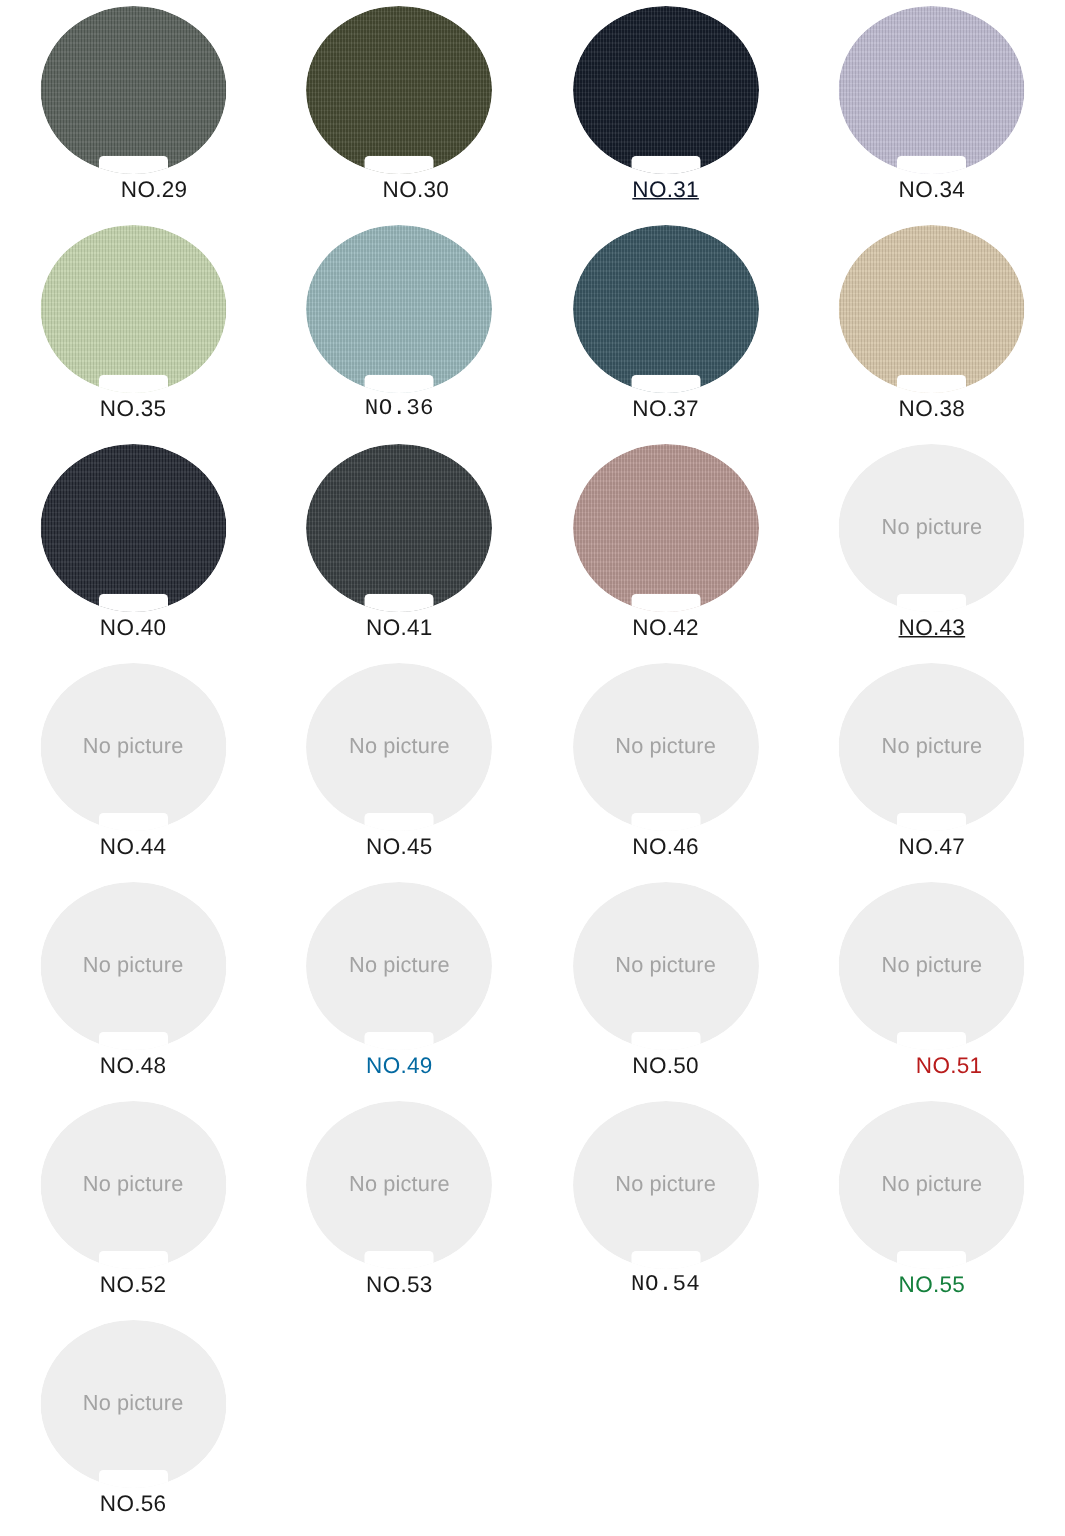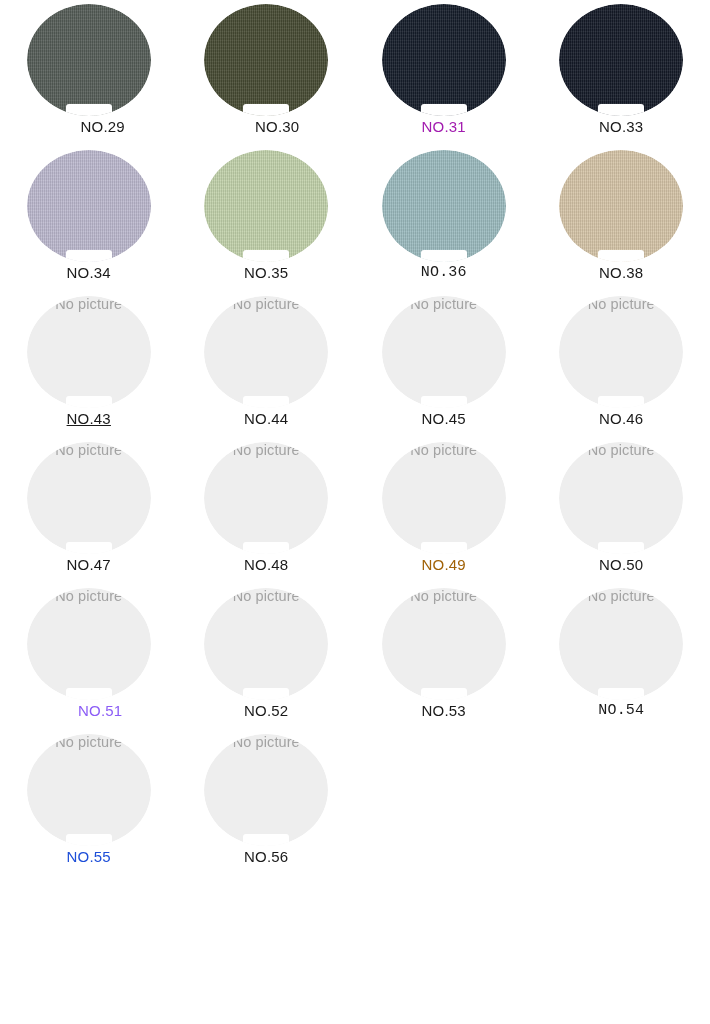--- a/index.html
+++ b/index.html
@@ -33,21 +33,21 @@
   }
 
   
   .chip {
     position: relative;
     width: 124px;
     height: 112px;
     border-radius: 50%;
     overflow: hidden;
     display: flex;
-    align-items: flex-start;
+    align-items: center;
     justify-content: center;
     -webkit-mask-image:
       linear-gradient(#000, #000),
       linear-gradient(#000, #000);
     -webkit-mask-size: 100% calc(100% - 12px), 100% 12px;
     -webkit-mask-position: 0 0, 0 100%;
     -webkit-mask-repeat: no-repeat, no-repeat;
     -webkit-mask-composite: source-over;
     mask-image:
       linear-gradient(#000, #000),
@@ -134,29 +134,21 @@
         <div class="chip-notch"></div>
       </div>
       <div class="chip-label" style="color: rgb(26, 26, 26); margin-left: 22px;">NO.30</div>
     </div>
     <div class="swatch-cell">
       <div class="chip">
         <div class="chip-fill" style="background: rgb(21, 29, 42);"></div>
         <div class="chip-texture"></div>
         <div class="chip-notch"></div>
       </div>
-      <div class="chip-label" style="color: #a21caf;">NO.31</div>
-    </div>
-    <div class="swatch-cell">
-      <div class="chip">
-        <div class="chip-fill" style="background: rgb(20, 26, 39);"></div>
-        <div class="chip-texture"></div>
-        <div class="chip-notch"></div>
-      </div>
-      <div class="chip-label" style="color: rgb(26, 26, 26);">NO.33</div>
+      <div class="chip-label" style="color: #0f172a; text-decoration: underline;">NO.31</div>
     </div>
     <div class="swatch-cell">
       <div class="chip">
         <div class="chip-fill" style="background: rgb(189, 185, 207);"></div>
         <div class="chip-texture"></div>
         <div class="chip-notch"></div>
       </div>
       <div class="chip-label" style="color: rgb(26, 26, 26);">NO.34</div>
     </div>
     <div class="swatch-cell">
@@ -170,27 +162,59 @@
     <div class="swatch-cell">
       <div class="chip">
         <div class="chip-fill" style="background: rgb(155, 187, 191);"></div>
         <div class="chip-texture"></div>
         <div class="chip-notch"></div>
       </div>
       <div class="chip-label" style="color: rgb(26, 26, 26); font-family: Liberation Mono, monospace;">NO.36</div>
     </div>
     <div class="swatch-cell">
       <div class="chip">
+        <div class="chip-fill" style="background: rgb(58, 87, 99);"></div>
+        <div class="chip-texture"></div>
+        <div class="chip-notch"></div>
+      </div>
+      <div class="chip-label" style="color: rgb(26, 26, 26);">NO.37</div>
+    </div>
+    <div class="swatch-cell">
+      <div class="chip">
         <div class="chip-fill" style="background: rgb(214, 197, 168);"></div>
         <div class="chip-texture"></div>
         <div class="chip-notch"></div>
       </div>
       <div class="chip-label" style="color: rgb(26, 26, 26);">NO.38</div>
     </div>
     <div class="swatch-cell">
+      <div class="chip">
+        <div class="chip-fill" style="background: rgb(32, 36, 46);"></div>
+        <div class="chip-texture"></div>
+        <div class="chip-notch"></div>
+      </div>
+      <div class="chip-label" style="color: rgb(26, 26, 26);">NO.40</div>
+    </div>
+    <div class="swatch-cell">
+      <div class="chip">
+        <div class="chip-fill" style="background: rgb(58, 64, 67);"></div>
+        <div class="chip-texture"></div>
+        <div class="chip-notch"></div>
+      </div>
+      <div class="chip-label" style="color: rgb(26, 26, 26);">NO.41</div>
+    </div>
+    <div class="swatch-cell">
+      <div class="chip">
+        <div class="chip-fill" style="background: rgb(187, 154, 149);"></div>
+        <div class="chip-texture"></div>
+        <div class="chip-notch"></div>
+      </div>
+      <div class="chip-label" style="color: rgb(26, 26, 26);">NO.42</div>
+    </div>
+    <div class="swatch-cell">
       <div class="chip is-empty">
         <div class="chip-fill" style="background: rgb(238, 238, 238);"></div>
         <span class="chip-empty-label" style="color: rgb(163, 163, 163);">No picture</span>
         <div class="chip-notch"></div>
       </div>
       <div class="chip-label" style="color: rgb(26, 26, 26); text-decoration: underline;">NO.43</div>
     </div>
     <div class="swatch-cell">
       <div class="chip is-empty">
         <div class="chip-fill" style="background: rgb(238, 238, 238);"></div>
@@ -230,37 +254,37 @@
         <div class="chip-notch"></div>
       </div>
       <div class="chip-label" style="color: rgb(26, 26, 26);">NO.48</div>
     </div>
     <div class="swatch-cell">
       <div class="chip is-empty">
         <div class="chip-fill" style="background: rgb(238, 238, 238);"></div>
         <span class="chip-empty-label" style="color: rgb(163, 163, 163);">No picture</span>
         <div class="chip-notch"></div>
       </div>
-      <div class="chip-label" style="color: #a16207;">NO.49</div>
+      <div class="chip-label" style="color: #0369a1;">NO.49</div>
     </div>
     <div class="swatch-cell">
       <div class="chip is-empty">
         <div class="chip-fill" style="background: rgb(238, 238, 238);"></div>
         <span class="chip-empty-label" style="color: rgb(163, 163, 163);">No picture</span>
         <div class="chip-notch"></div>
       </div>
       <div class="chip-label" style="color: rgb(26, 26, 26); text-align: center;">NO.50</div>
     </div>
     <div class="swatch-cell">
       <div class="chip is-empty">
         <div class="chip-fill" style="background: rgb(238, 238, 238);"></div>
         <span class="chip-empty-label" style="color: rgb(163, 163, 163);">No picture</span>
         <div class="chip-notch"></div>
       </div>
-      <div class="chip-label" style="color: #8b5cf6; margin-left: 23px;">NO.51</div>
+      <div class="chip-label" style="color: #b91c1c; margin-left: 23px;">NO.51</div>
     </div>
     <div class="swatch-cell">
       <div class="chip is-empty">
         <div class="chip-fill" style="background: rgb(238, 238, 238);"></div>
         <span class="chip-empty-label" style="color: rgb(163, 163, 163);">No picture</span>
         <div class="chip-notch"></div>
       </div>
       <div class="chip-label" style="color: rgb(26, 26, 26);">NO.52</div>
     </div>
     <div class="swatch-cell">
@@ -278,21 +302,21 @@
         <div class="chip-notch"></div>
       </div>
       <div class="chip-label" style="color: rgb(26, 26, 26); font-family: Liberation Mono, monospace;">NO.54</div>
     </div>
     <div class="swatch-cell">
       <div class="chip is-empty">
         <div class="chip-fill" style="background: rgb(238, 238, 238);"></div>
         <span class="chip-empty-label" style="color: rgb(163, 163, 163);">No picture</span>
         <div class="chip-notch"></div>
       </div>
-      <div class="chip-label" style="color: #1d4ed8;">NO.55</div>
+      <div class="chip-label" style="color: #15803d;">NO.55</div>
     </div>
     <div class="swatch-cell">
       <div class="chip is-empty">
         <div class="chip-fill" style="background: rgb(238, 238, 238);"></div>
         <span class="chip-empty-label" style="color: rgb(163, 163, 163);">No picture</span>
         <div class="chip-notch"></div>
       </div>
       <div class="chip-label" style="color: rgb(26, 26, 26);">NO.56</div>
     </div>
   </div>

